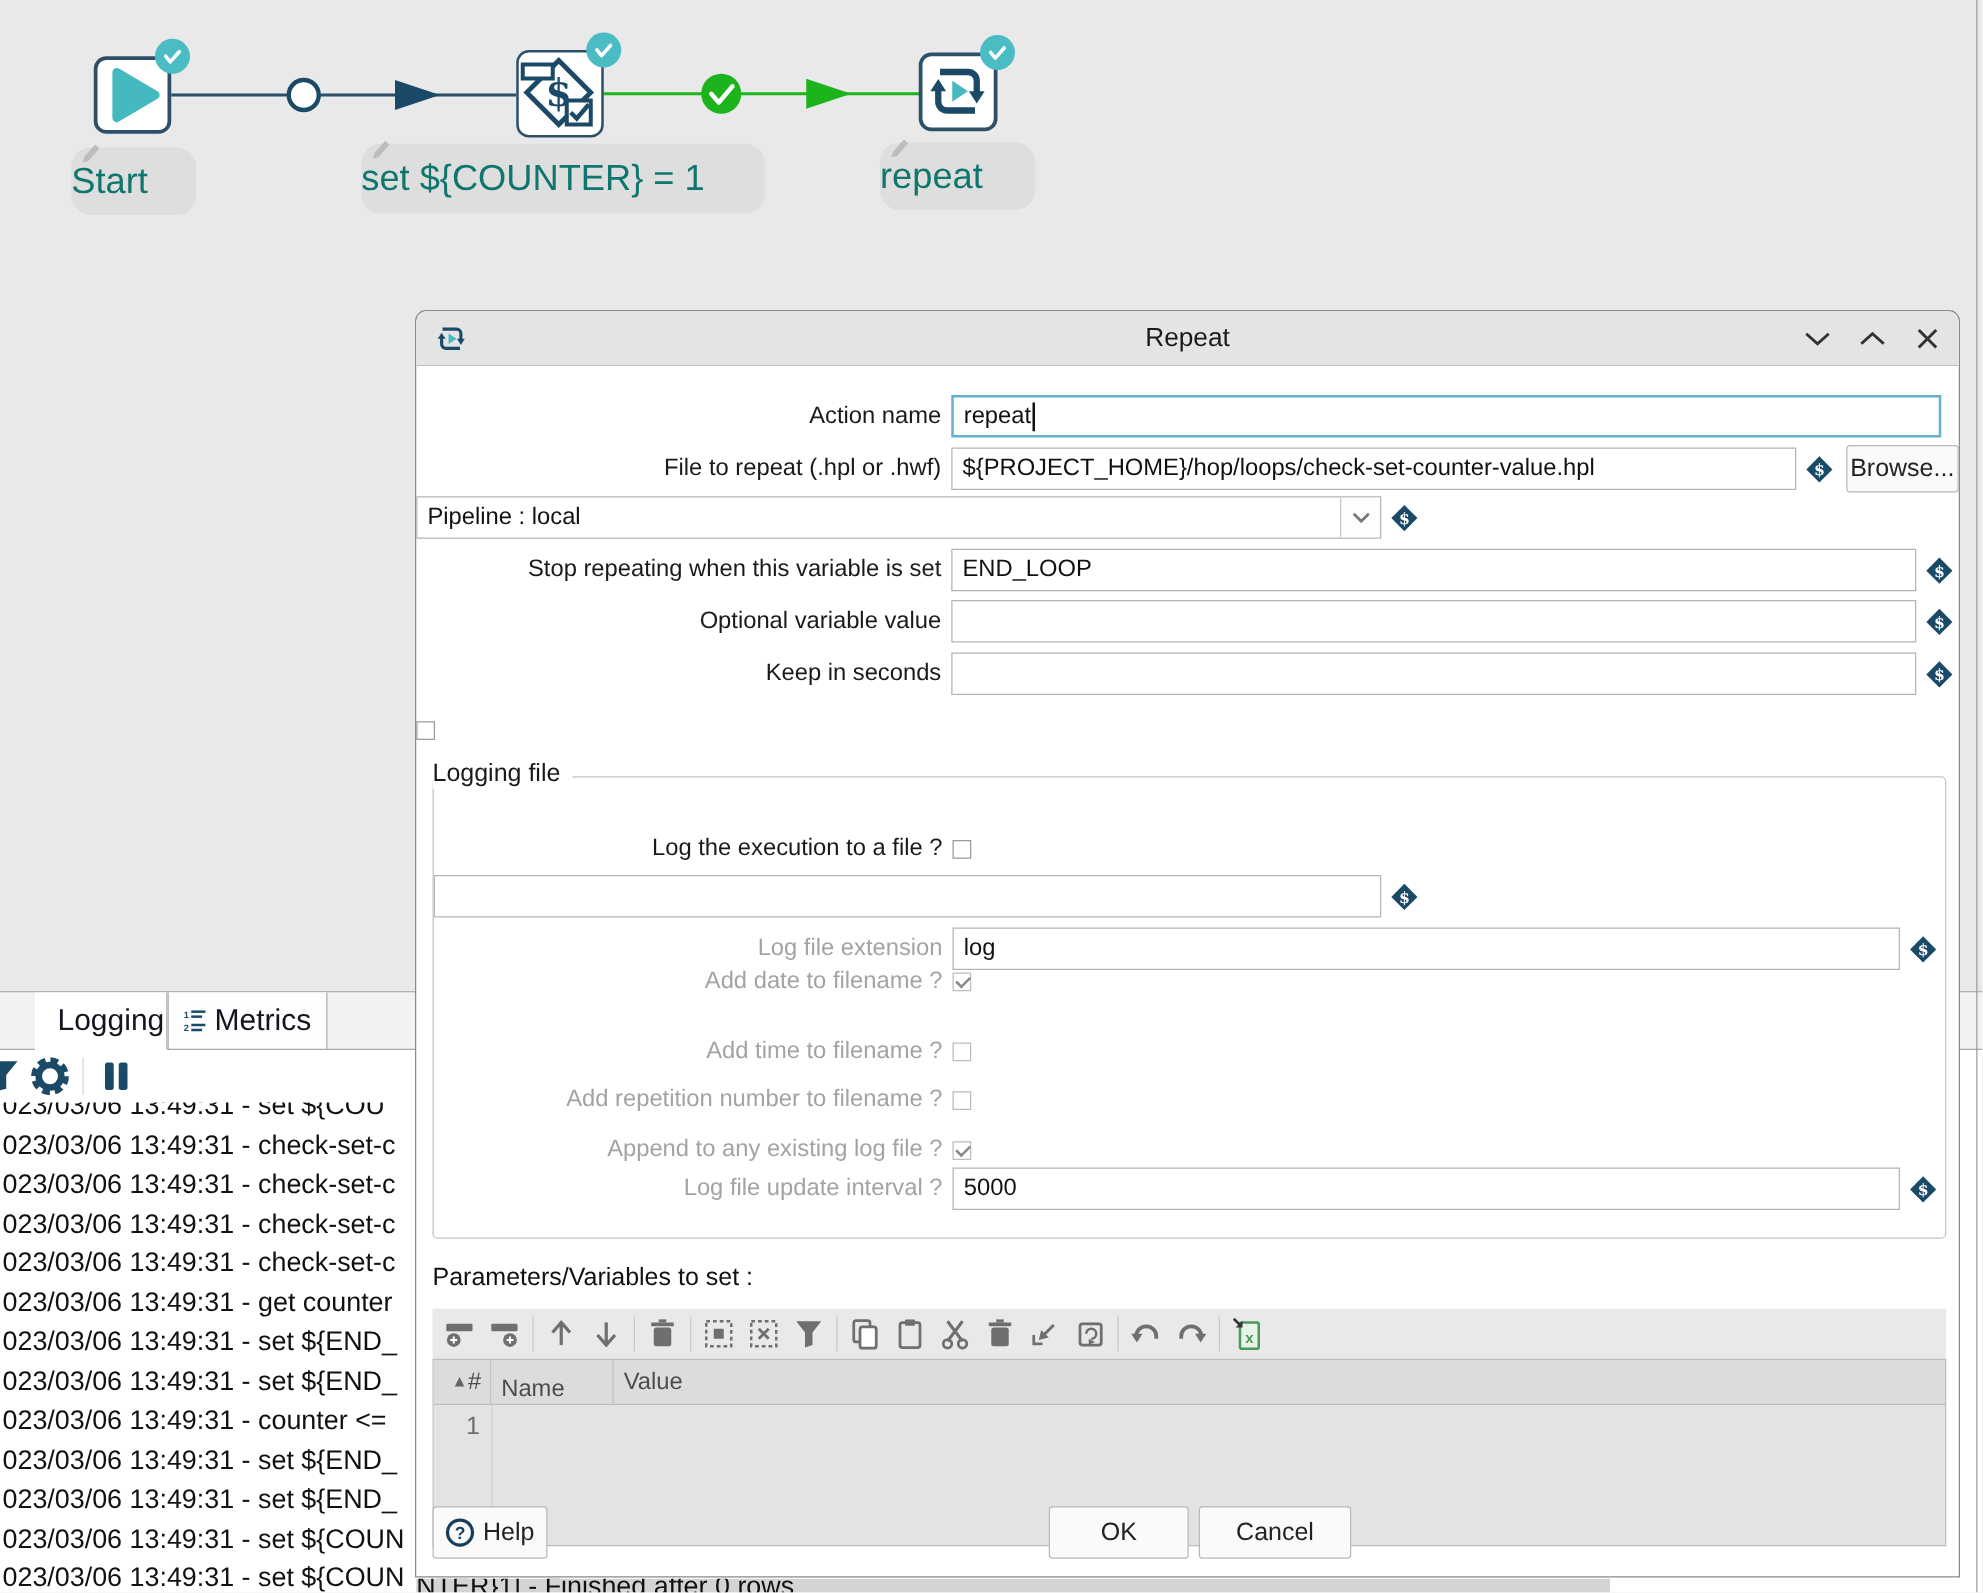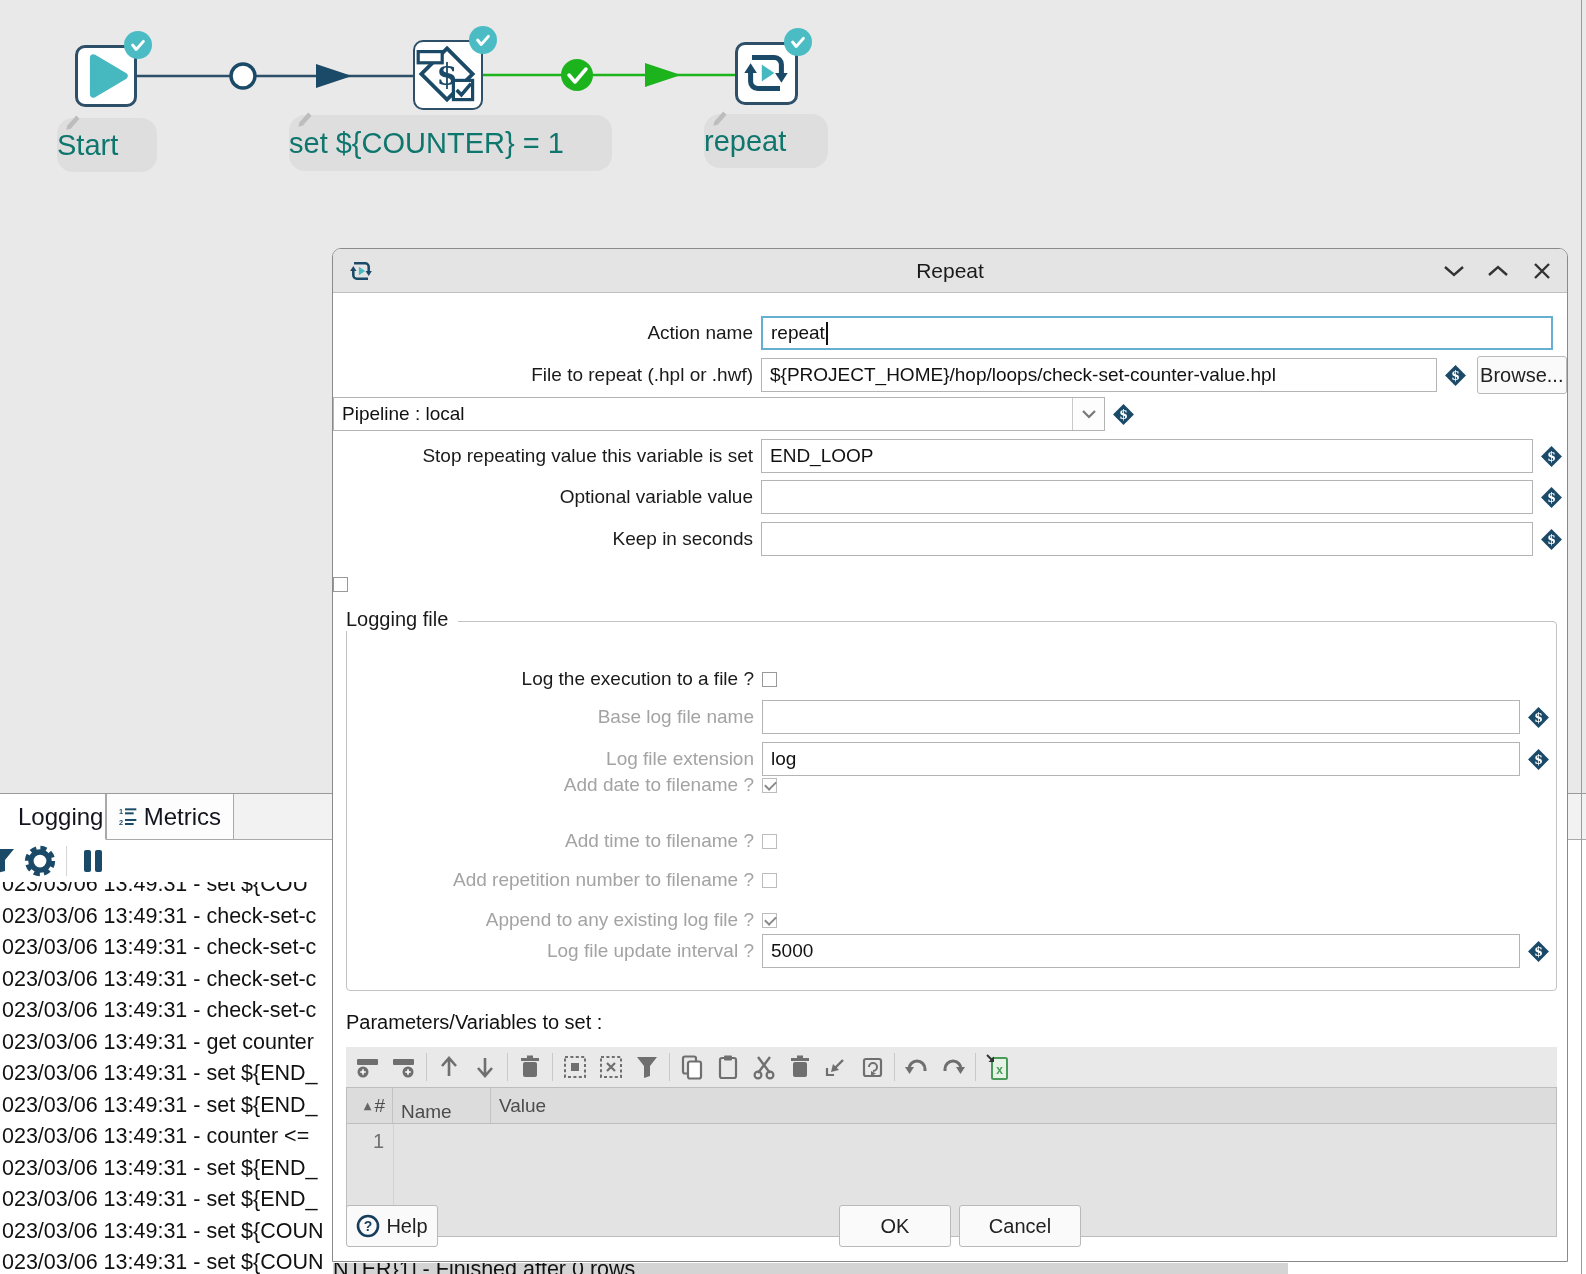--- a/index.html
+++ b/index.html
@@ -14,21 +14,21 @@
   .badge { position:absolute; width:28px; height:28px; border-radius:50%; background:#4cbcc4; z-index:3;
            display:flex; align-items:center; justify-content:center; }
   .node-label { position:absolute; background:#dedede; border-radius:16px; z-index:2;
                 font-size:29px; color:#0f766e; display:flex; align-items:center; justify-content:flex-start; }
   .pencil { position:absolute; left:6px; top:-8px; }
   
   #log-panel { position:absolute; left:0; top:793px; width:1586px; height:481px; background:#fff;
                border-top:1px solid #9a9a9a; z-index:1; }
   .tabbar { position:absolute; left:0; top:0; height:46px; width:100%; background:#f2f2f2; border-bottom:1px solid #a9a9a9; }
   .tab { position:absolute; top:0; height:46px; display:flex; align-items:center; gap:6px;
-         font-size:24px; color:#14141e; background:#fff; border:1px solid #a9a9a9; border-top:none; padding:16px 12px; }
+         font-size:24px; color:#14141e; background:#fff; border:1px solid #a9a9a9; border-top:none; padding:16px 12px;margin-left:28px; }
   .tab.active { border-bottom:1px solid #fff; }
   #tab-logging { left:0; width:106px; border-left:none; }
   #tab-metrics { left:106px; width:128px; background:#fdfdfd; }
   .log-toolbar { position:absolute; left:0; top:46px; height:42px; width:332px; background:#fff;
                  display:flex; align-items:center; }
   .log-tbtn { width:40px; height:40px; display:flex; align-items:center; justify-content:center; }
   .tb-sep { width:1px; height:30px; background:#d5d5d5; margin:0 6px; }
   #log-lines { position:absolute; left:2px; top:88px; width:1580px; height:393px; overflow:hidden; }
   #log-lines .inner { position:relative; top:-13px; }
   .log-line { font-size:21.5px; line-height:31.5px; white-space:nowrap; color:#111; }
@@ -276,21 +276,21 @@
           </svg>
       </div>
     </div>
     <svg class="var-icon" width="23" height="23" viewBox="0 0 22 22">
       <polygon points="11,1 21,11 11,21 1,11" fill="#1b4a68"></polygon>
       <text x="11" y="15.5" text-anchor="middle" font-size="12" font-weight="bold" fill="#fff" font-family="DejaVu Serif,serif">$</text>
     </svg>
   </div>
 
   <div class="drow" style="top:190px;">
-    <div class="dlabel">Stop repeating value this variable is set</div>
+    <div class="dlabel">Stop repeating when this variable is set</div>
     <div class="tinput" style="width:772px;">
       <span>END_LOOP</span>
     </div>
     <svg class="var-icon" width="23" height="23" viewBox="0 0 22 22">
       <polygon points="11,1 21,11 11,21 1,11" fill="#1b4a68"></polygon>
       <text x="11" y="15.5" text-anchor="middle" font-size="12" font-weight="bold" fill="#fff" font-family="DejaVu Serif,serif">$</text>
     </svg>
   </div>
 
   <div class="drow" style="top:231px;">
@@ -321,21 +321,20 @@
 
   <div class="groupbox" style="top:372px; height:370px;">
     <div class="grouplegend">Logging file</div>
 
     <div class="drow" style="top:40px;">
       <div class="dlabel" style="flex-basis:407px;">Log the execution to a file ?</div>
       <span class="cb"></span>
     </div>
 
     <div class="drow" style="top:78px;">
-      <div class="dlabel dim" style="flex-basis:407px;">Base log file name</div>
       <div class="tinput" style="width:758px;">
         <span></span>
       </div>
       <svg class="var-icon" width="23" height="23" viewBox="0 0 22 22">
         <polygon points="11,1 21,11 11,21 1,11" fill="#1b4a68"></polygon>
         <text x="11" y="15.5" text-anchor="middle" font-size="12" font-weight="bold" fill="#fff" font-family="DejaVu Serif,serif">$</text>
       </svg>
     </div>
 
     <div class="drow" style="top:120px;">

